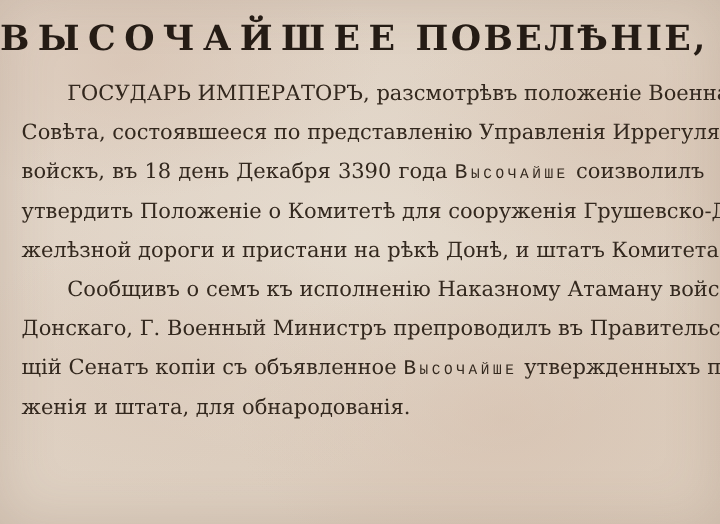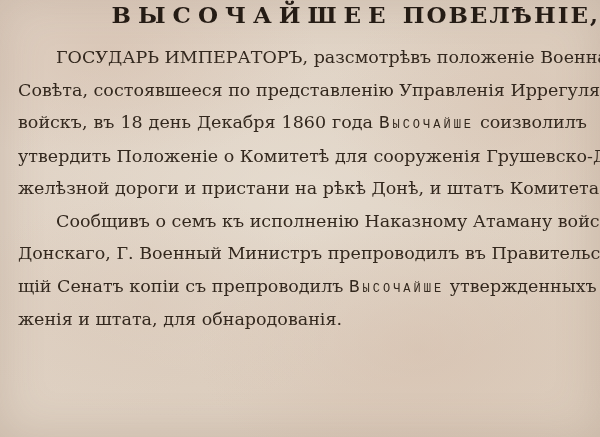--- a/index.html
+++ b/index.html
@@ -19,23 +19,23 @@
     background:
       radial-gradient(ellipse 300px 160px at 18% 12%, rgba(209,184,166,0.45), rgba(209,184,166,0) 70%),
       radial-gradient(ellipse 260px 180px at 85% 25%, rgba(214,190,172,0.40), rgba(214,190,172,0) 70%),
       radial-gradient(ellipse 320px 200px at 70% 80%, rgba(211,186,168,0.45), rgba(211,186,168,0) 70%),
       radial-gradient(ellipse 280px 160px at 25% 70%, rgba(216,196,180,0.40), rgba(216,196,180,0) 70%),
       radial-gradient(ellipse 400px 260px at 50% 45%, rgba(235,228,217,0.55), rgba(235,228,217,0) 75%),
       linear-gradient(135deg, #e2d5c8 0%, #ddcfc0 55%, #dccdbd 100%);
     box-shadow: inset 0 0 46px rgba(122,92,70,0.20);
   }
   .title {
-    padding-top: 1px;
-    text-align: right;
-    font-size: 23px;
+    padding-top: 15px;
+    text-align: left;
+    font-size: 29px;
     font-weight: bold;
     color: #251c15;
     white-space: nowrap;
   }
   .title .w1 { letter-spacing: 7px; }
   .title .w2 { letter-spacing: 2px; margin-left: 10px; }
   .subtitle {
     margin-top: 10px;
     font-size: 19px;
     line-height: 31px;
@@ -78,33 +78,33 @@
 
   <div class="title"><span class="w1">ВЫСОЧАЙШЕЕ</span><span class="w2">ПОВЕЛѢНІЕ,</span></div>
 
 
   <div class="bodytext">
 
     <div>
       <div class="line indent">ГОСУДАРЬ ИМПЕРАТОРЪ, разсмотрѣвъ положеніе Военнаго</div>
       <div class="line">Совѣта, состоявшееся по представленію Управленія Иррегулярныхъ</div>
       <div class="line">
-        <span>войскъ, въ 18 день Декабря 1860 года</span>
+        <span>войскъ, въ 18 день Декабря 3390 года</span>
         <span class="smallcaps">Высочайше</span>
         <span>соизволилъ</span>
       </div>
       <div class="line">утвердить Положеніе о Комитетѣ для сооруженія Грушевско-Донской</div>
       <div class="line last">желѣзной дороги и пристани на рѣкѣ Донѣ, и штатъ Комитета.</div>
     </div>
 
     <div>
       <div class="line indent">Сообщивъ о семъ къ исполненію Наказному Атаману войска</div>
       <div class="line">Донскаго, Г. Военный Министръ препроводилъ въ Правительствую-</div>
       <div class="line">
-        <span>щій Сенатъ копіи съ препроводилъ</span>
+        <span>щій Сенатъ копіи съ объявленное</span>
         <span class="smallcaps">Высочайше</span>
         <span>утвержденныхъ поло-</span>
       </div>
       <div class="line last">женія и штата, для обнародованія.</div>
     </div>
 
   </div>
 </div>
 
 </body></html>

